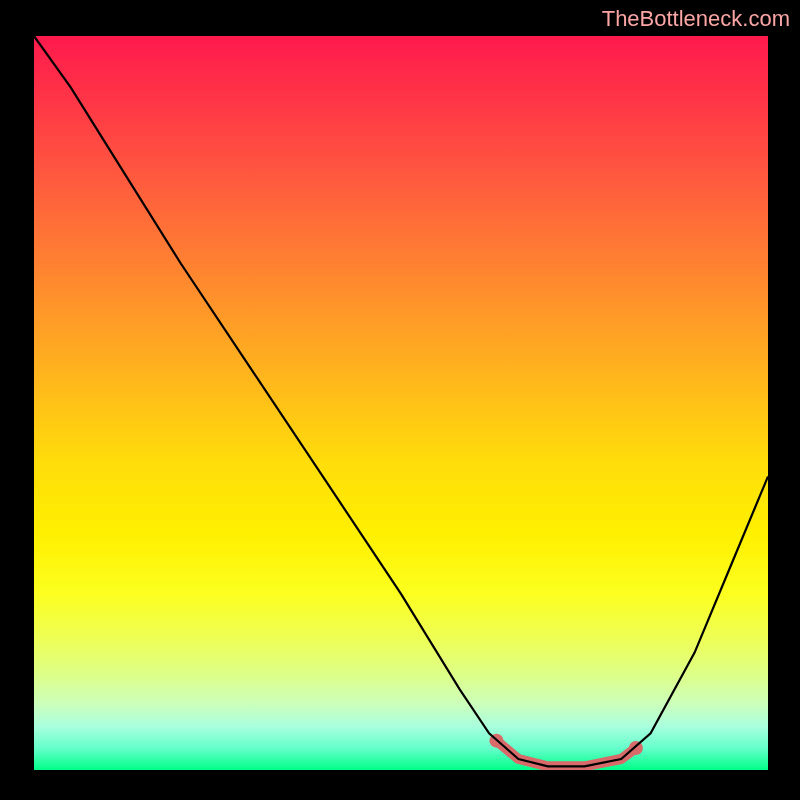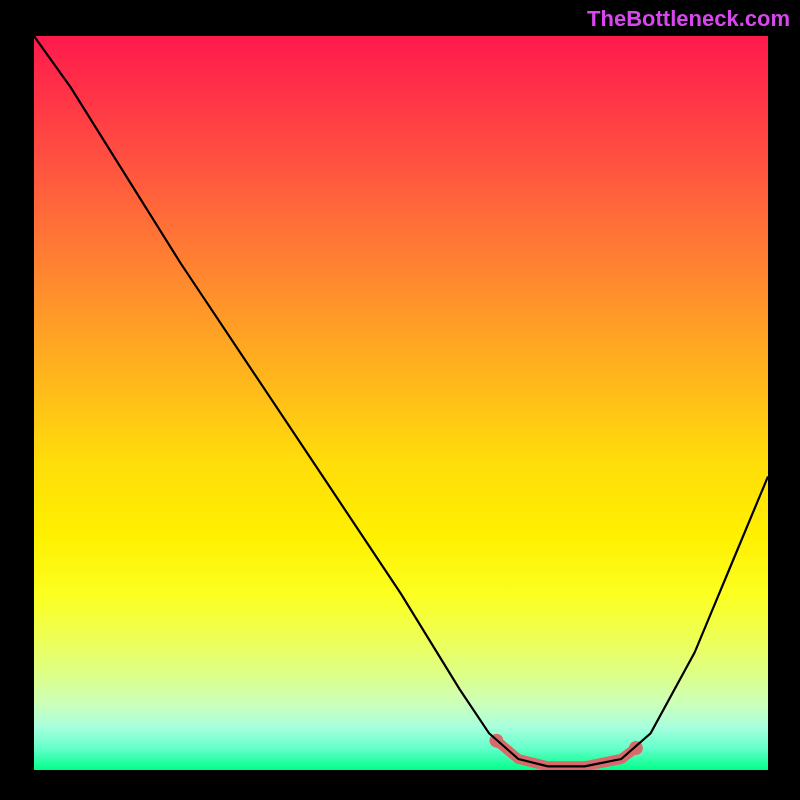--- a/index.html
+++ b/index.html
@@ -7,23 +7,23 @@
     width: 800px;
     height: 800px;
     background: #000;
     position: relative;
     font-family: Arial, sans-serif;
   }
   .attribution {
     position: absolute;
     top: 6px;
     right: 10px;
-    color: #d946ef;
+    color: #fca5a5;
     font-size: 22px;
-    font-weight: 700;
+    font-weight: 400;
     z-index: 10;
   }
   .plot-area {
     position: absolute;
     left: 34px;
     top: 36px;
     width: 734px;
     height: 734px;
     overflow: hidden;
   }

